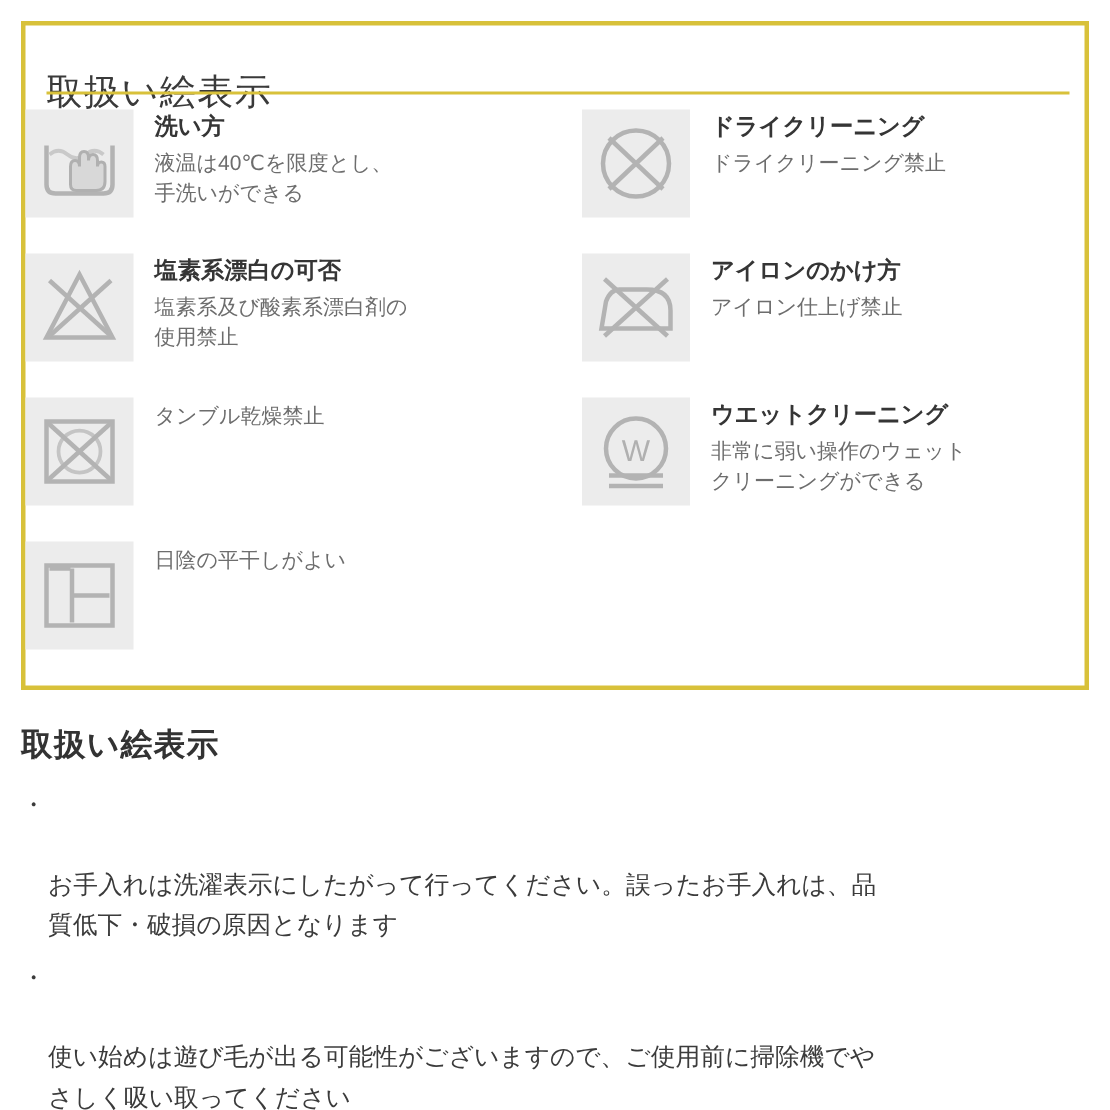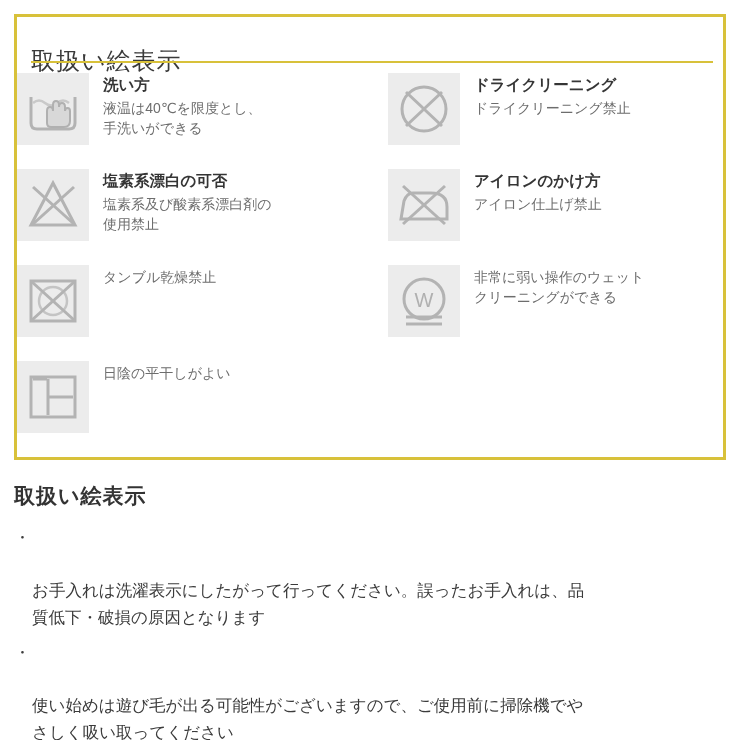--- a/index.html
+++ b/index.html
@@ -249,20 +249,21 @@
         <div class="care-item">
           <div class="sym-box">
             <svg width="72" height="72" viewBox="0 0 72 72">
               <circle cx="36" cy="34" r="20" fill="none" stroke="#b3b3b3" stroke-width="3"></circle>
               <text x="36" y="42" text-anchor="middle" font-family="Liberation Sans, sans-serif" font-size="20" fill="#b0b0b0">W</text>
               <line x1="18" y1="52" x2="54" y2="52" stroke="#b3b3b3" stroke-width="3"></line>
               <line x1="18" y1="59" x2="54" y2="59" stroke="#b3b3b3" stroke-width="3"></line>
             </svg>
           </div>
           <div class="care-text">
+            <div class="care-head">ウエットクリーニング</div>
             <div class="care-desc">非常に弱い操作のウェット
 クリーニングができる</div>
           </div>
         </div>
 
       </div>
     </div>
   </section>
 
   <section class="howto">

